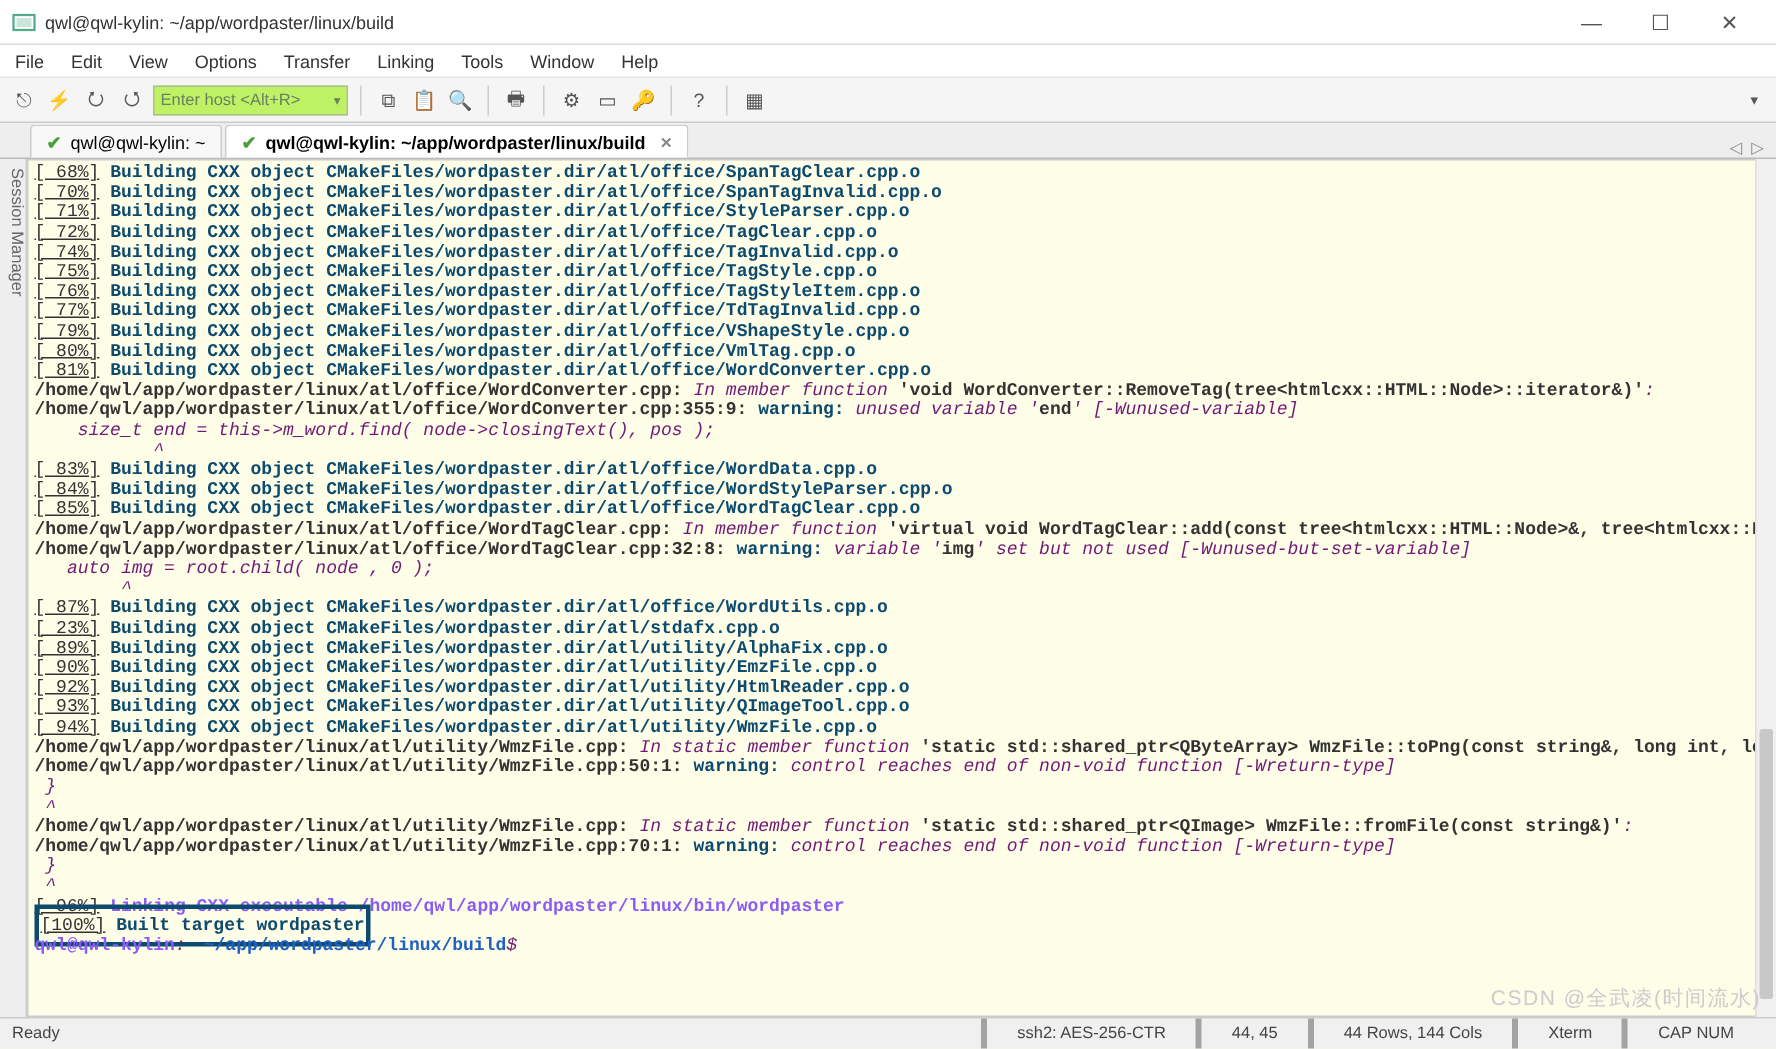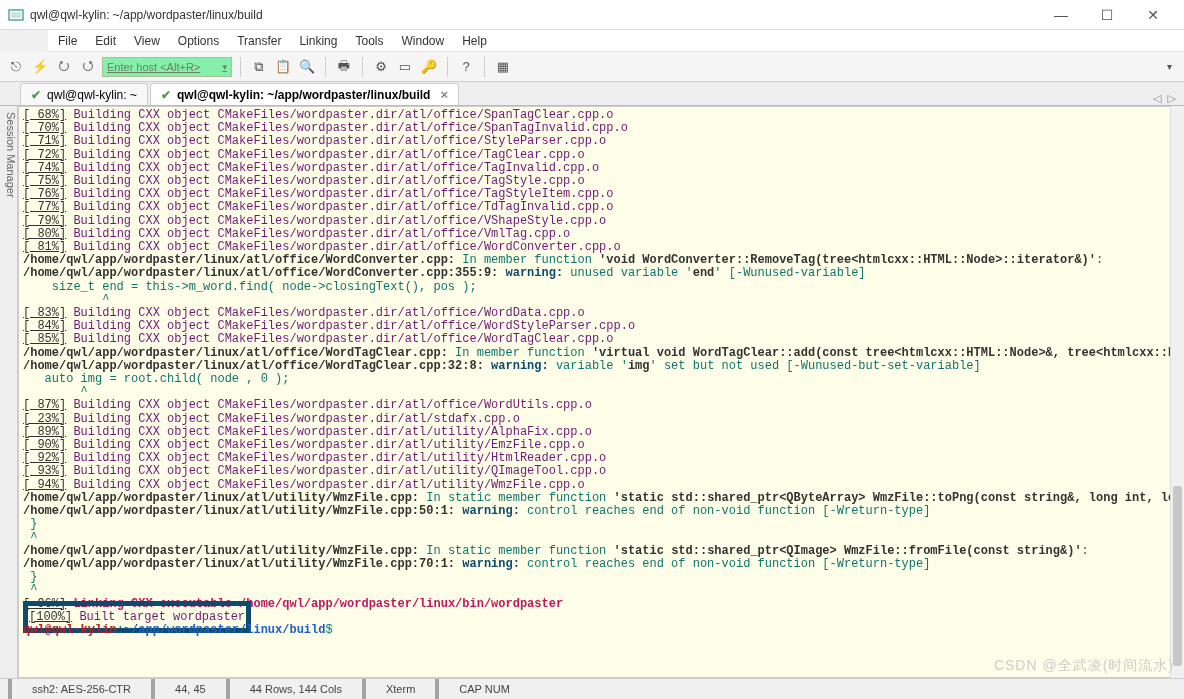--- a/index.html
+++ b/index.html
@@ -2,50 +2,50 @@
 <html><head>
 <meta charset="utf-8">
 <style>
 * { margin: 0; padding: 0; box-sizing: border-box; }
 body { font-family: "Segoe UI", Tahoma, sans-serif; font-size: 12px; background: #f0f0f0; overflow: hidden; width: 1184px; height: 699px; }
 .titlebar { height: 30px; background: #fff; display: flex; align-items: center; padding: 0 8px; border-bottom: 1px solid #ddd; }
 .titlebar .icon { width: 16px; height: 16px; margin-right: 6px; display:inline-block; }
 .titlebar .title { flex: 1; font-size: 12px; color: #333; }
 .titlebar .controls { display: flex; gap: 0; }
 .titlebar .controls span { width: 46px; height: 30px; display: flex; align-items: center; justify-content: center; color: #555; font-size: 14px; }
-.menubar { height: 22px; background: #fff; display: flex; align-items: center; padding: 0 10px; gap: 18px; border-bottom: 1px solid #e5e5e5; margin-left: 48px; }
+.menubar { height: 22px; background: #fff; display: flex; align-items: center; padding: 0 10px; gap: 18px; border-bottom: 1px solid #e5e5e5; }
 .menubar span { color: #333; font-size: 12px; }
 .toolbar { height: 30px; background: #f5f5f5; display: flex; align-items: center; padding: 0 6px; gap: 4px; border-bottom: 1px solid #ccc; }
 .toolbar .sep { width: 1px; height: 20px; background: #ccc; margin: 0 4px; }
 .toolbar .btn { width: 20px; height: 20px; display: flex; align-items: center; justify-content: center; color: #555; font-size: 13px; }
-.hostbox { width: 130px; height: 20px; background: #86efac; border: 1px solid #aac090; font-size: 11px; color: #6a8060; padding: 0 4px; display: flex; align-items: center; text-decoration: underline; }
+.hostbox { width: 130px; height: 20px; background: #bef264; border: 1px solid #aac090; font-size: 11px; color: #6a8060; padding: 0 4px; display: flex; align-items: center; }
 .hostbox .arrow { margin-left: auto; font-size: 9px; }
 .toolbar .right-arrow { margin-left: auto; color: #555; font-size: 10px; padding-right:6px;}
 .tabbar { height: 24px; background: #eee; display: flex; align-items: flex-end; padding-left: 20px; border-bottom: 1px solid #bbb; }
 .tab { height: 22px; padding: 0 10px; display: flex; align-items: center; gap: 6px; background: #f8f8f8; border: 1px solid #ccc; border-bottom: none; margin-right: 2px; font-size: 12px; border-radius: 3px 3px 0 0;}
 .tab.active { background: #fff; font-weight: bold; }
 .tab .check { color: #4a9e3e; font-weight: bold; font-size:12px;}
 .tab .close { color: #888; margin-left: 4px; font-size: 13px; }
 .tabbar .navright { margin-left: auto; padding-right: 8px; display:flex; gap:6px; color:#888; font-size:11px;}
 .sidepanel { position: absolute; left: 0; top: 106px; width: 18px; bottom: 21px; background: #eee; border-right: 1px solid #ccc; writing-mode: vertical-rl; text-orientation: mixed; font-size: 11px; color: #666; padding-top: 6px; text-align:left;}
 .terminal { position: absolute; left: 18px; right: 2px; top: 106px; bottom: 21px; background: #fdfde8; font-family: Consolas, "Courier New", monospace; font-size: 12px; line-height: 13.2px; color: #333; padding: 2px 4px; overflow: hidden; white-space: pre; border:1px solid #ccc;}
 .scrollbar { position:absolute; right:0; top:106px; bottom:21px; width:14px; background:#f0f0f0; border-left:1px solid #ddd;}
 .scrollbar .thumb { position:absolute; left:2px; right:2px; top:380px; height:180px; background:#c8c8c8; border-radius:2px;}
 .statusbar { position: absolute; bottom: 0; left: 0; right: 0; height: 21px; background: #f0f0f0; border-top: 1px solid #ccc; display: flex; align-items: center; padding: 0 8px; font-size: 11px; color: #444; }
 .statusbar .cell { padding: 0 20px; border-left: 4px solid #a3a3a3; height:100%; display:flex; align-items:center;}
 .statusbar .ready { flex: 1; }
 .pct { color: #333; text-decoration: underline; }
-.grn { color: #701a75; font-weight: normal; }
+.grn { color: #0c4a6e; font-weight: bold; }
 .pth { color: #333; font-weight: bold; }
 .mag { color: #0c4a6e; font-weight: bold; }
-.txt { color: #0f766e; }
-.wrn { color: #be185d; font-weight:bold;}
-.redbox { border: 5px solid #0c4a6e; display: inline; padding: 4px 1px; }
-.prompt-grn { color: #b91c1c; font-weight: bold; margin-top: 24px; }
-.prompt-blue { color: #2060c0; font-weight: bold; }
+.txt { color: #701a75; font-style: italic; }
+.wrn { color: #8b5cf6; font-weight:bold;}
+.redbox { border: 3px solid #0c4a6e; display: inline; padding: 4px 1px; }
+.prompt-grn { color: #8b5cf6; font-weight: bold; margin-top: 24px; }
+.prompt-blue { color: #2060c0; font-weight: bold; margin-left: 12px; }
 .watermark { position:absolute; right:10px; bottom:24px; color:#ccc; font-size:14px; font-family: "Microsoft YaHei", sans-serif; letter-spacing:1px;}
 </style>
 </head>
 <body>
 
 <div class="titlebar">
   <span class="icon"><svg width="16" height="16">
         <rect x="1" y="3" width="14" height="10" fill="none" stroke="#5a8" stroke-width="1.5"></rect>
         <rect x="3" y="5" width="10" height="6" fill="#5a8" opacity="0.3"></rect>
       </svg></span>
@@ -153,18 +153,19 @@
 <span class="pct">[ 96%]</span> <span class="wrn">Linking CXX executable /home/qwl/app/wordpaster/linux/bin/wordpaster</span>
 <span class="redbox"><span class="pct">[100%]</span> <span class="grn">Built target wordpaster</span></span>
 <span class="prompt-grn">qwl@qwl-kylin</span><span class="txt">:</span><span class="prompt-blue">~/app/wordpaster/linux/build</span><span class="txt">$</span></div>
 <div class="scrollbar">
     <div class="thumb"></div>
   </div>
 
 <div class="watermark">CSDN @全武凌(时间流水)</div>
 
 <div class="statusbar">
+  <span class="ready">Ready</span>
   <span class="cell">ssh2: AES-256-CTR</span>
   <span class="cell">44,  45</span>
   <span class="cell">44 Rows, 144 Cols</span>
   <span class="cell">Xterm</span>
   <span class="cell">CAP  NUM</span>
 </div>
 
 </body></html>

